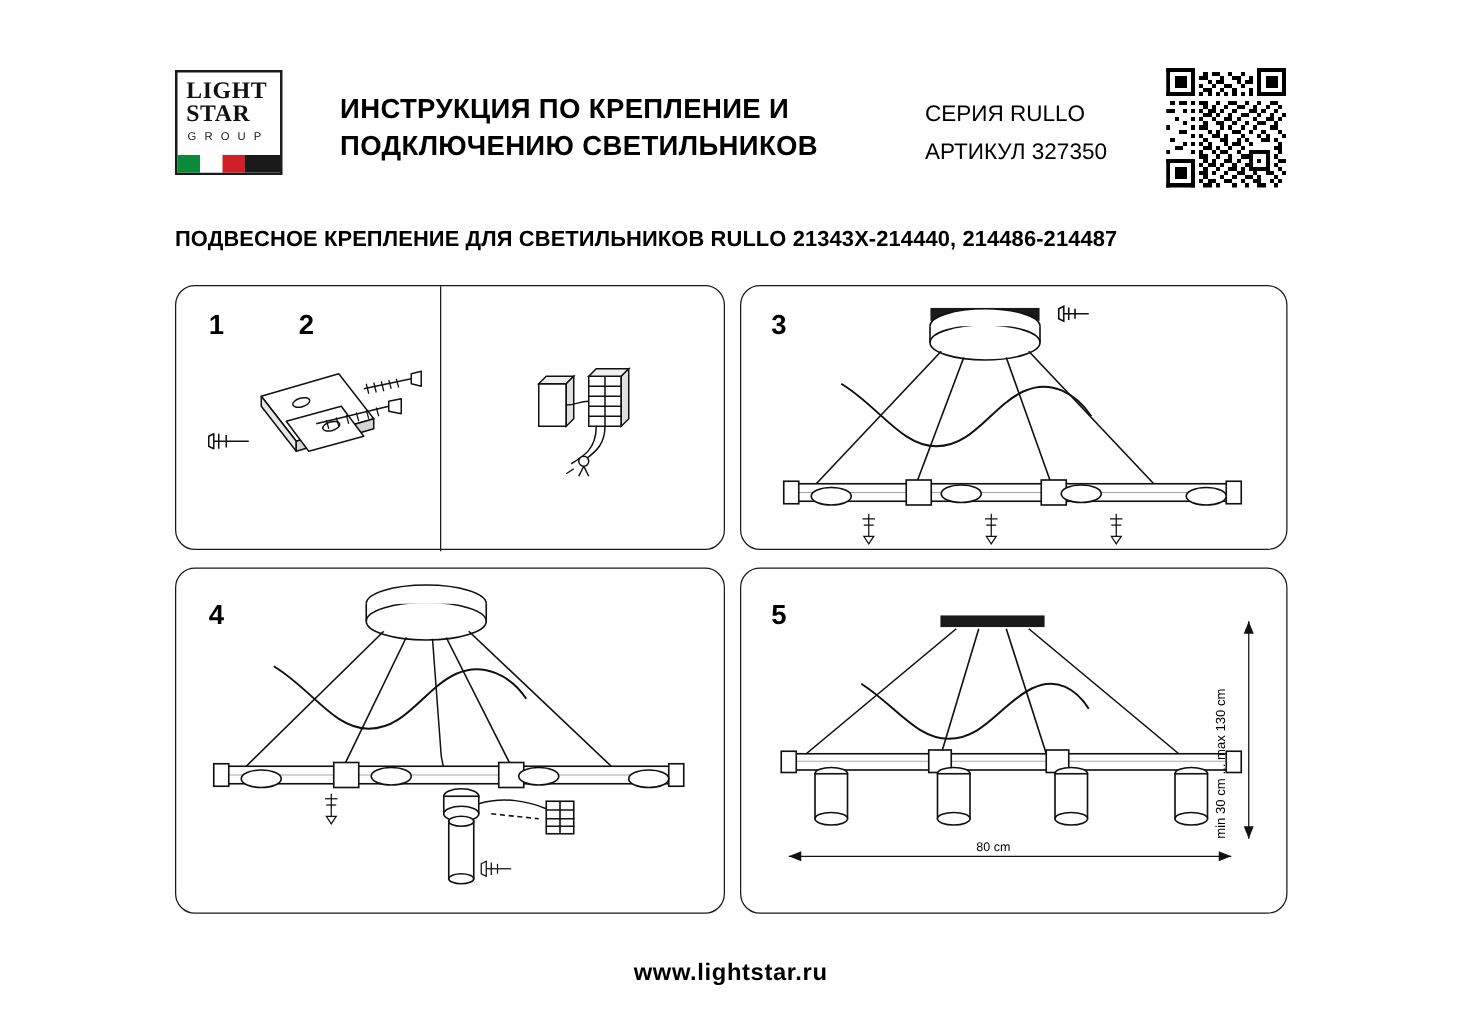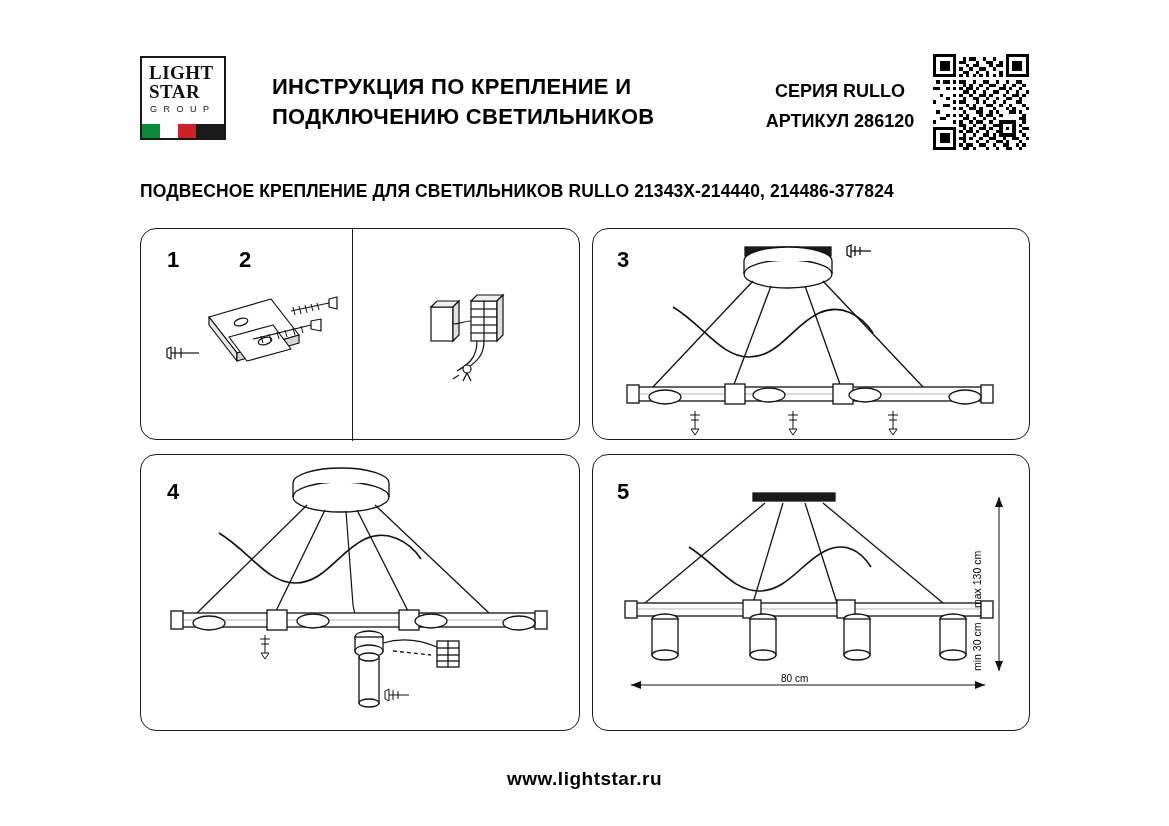--- a/index.html
+++ b/index.html
@@ -85,23 +85,22 @@
     font-weight: bold;
     line-height: 30px;
     letter-spacing: 0.3px;
   }
 
   .series-block {
     position: absolute;
     left: 600px;
     top: 22px;
     width: 200px;
-    text-align: center;
     font-size: 18px;
-    font-weight: bold;
+    font-weight: normal;
     line-height: 30px;
   }
 
   .qr {
     position: absolute;
     left: 793px;
     top: 0px;
     width: 96px;
     height: 96px;
   }
@@ -192,21 +191,21 @@
       </div>
     </div>
 
     <div class="title-main">
       <div>ИНСТРУКЦИЯ ПО КРЕПЛЕНИЕ И</div>
       <div>ПОДКЛЮЧЕНИЮ СВЕТИЛЬНИКОВ</div>
     </div>
 
     <div class="series-block">
       <div>СЕРИЯ RULLO</div>
-      <div>АРТИКУЛ 286120</div>
+      <div>АРТИКУЛ 327350</div>
     </div>
 
     <div class="qr">
       <svg width="96" height="96" viewBox="0 0 29 29" shape-rendering="crispEdges">
         <rect width="29" height="29" fill="#ffffff"></rect>
         <g fill="#000000">
 
           <rect x="0" y="0" width="7" height="1"></rect>
             <rect x="0" y="6" width="7" height="1"></rect>
           <rect x="0" y="0" width="1" height="7"></rect>
@@ -406,21 +405,21 @@
             <rect x="12" y="28" width="1" height="1"></rect>
           <rect x="16" y="28" width="1" height="1"></rect>
             <rect x="19" y="28" width="1" height="1"></rect>
           <rect x="22" y="28" width="2" height="1"></rect>
             <rect x="26" y="28" width="1" height="1"></rect>
         </g>
       </svg>
     </div>
   </div>
 
-  <div class="subtitle">ПОДВЕСНОЕ КРЕПЛЕНИЕ ДЛЯ СВЕТИЛЬНИКОВ RULLO 21343X-214440, 214486-377824</div>
+  <div class="subtitle">ПОДВЕСНОЕ КРЕПЛЕНИЕ ДЛЯ СВЕТИЛЬНИКОВ RULLO 21343X-214440, 214486-214487</div>
 
   <div class="panel" id="panel-12">
     <div class="divider"></div>
     <div class="panel-num" style="left:26px; top:18px;">1</div>
     <div class="panel-num" style="left:98px; top:18px;">2</div>
 
     <svg class="fig" width="440" height="212" viewBox="0 0 440 212">
       <g fill="none" stroke="#111" stroke-width="1.2" stroke-linejoin="round">
 
         <polygon points="68,88 130,70 158,106 96,124" fill="#fff"></polygon>

